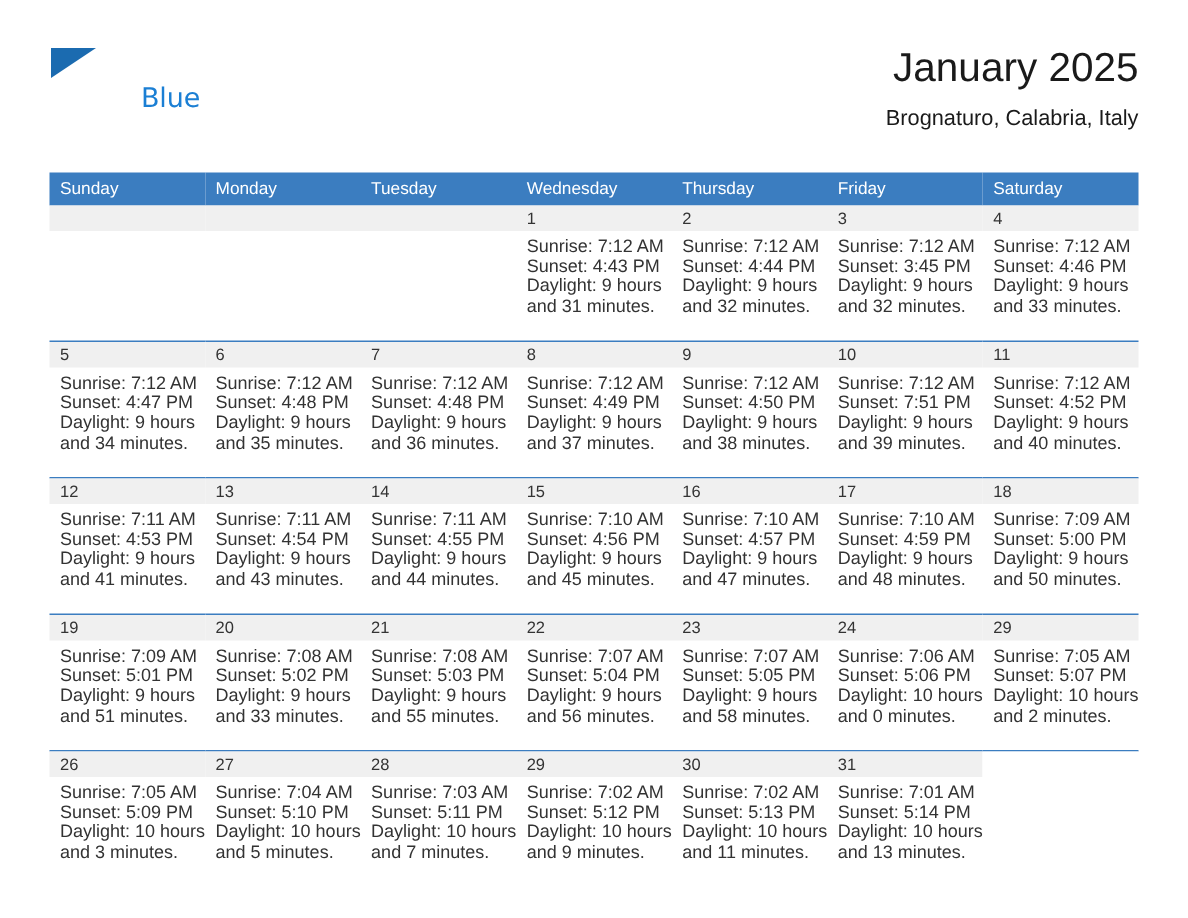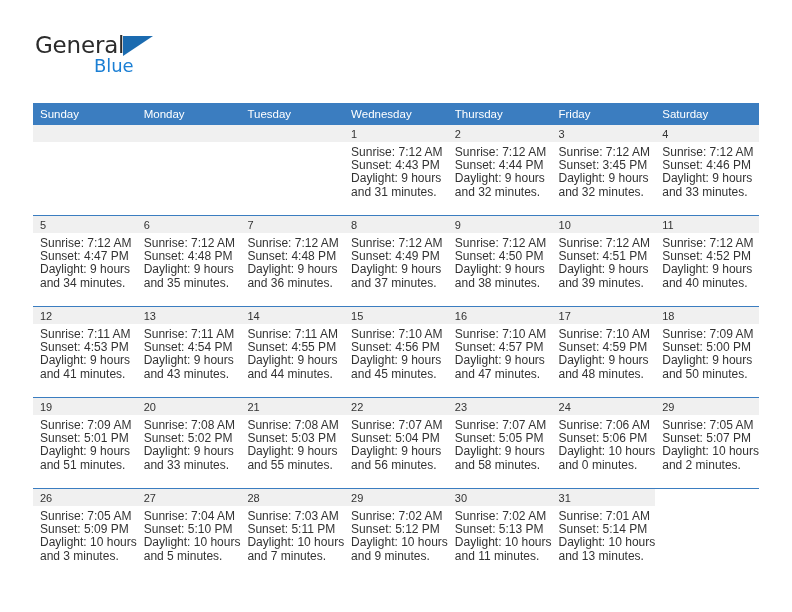--- a/index.html
+++ b/index.html
@@ -84,21 +84,21 @@
     color: #1a1a1a;
     line-height: 22px;
     margin-top: 6px;
     white-space: nowrap;
   }
 
   
   .calendar {
     position: absolute;
     left: 33px;
-    top: 103px;
+    top: 115px;
     width: 726px;
     border-collapse: collapse;
     table-layout: fixed;
   }
   .calendar th {
     background: #3b7dc0;
     color: #ffffff;
     font-size: 11.5px;
     font-weight: normal;
     text-align: left;
@@ -150,25 +150,29 @@
 </style>
 </head>
 <body>
 
 <div class="page">
 
   <div class="header">
 
     <div class="brand">
       <div class="brand-top">
-        <span class="brand-general">General</span><span class="brand-triangle"></span>
+        <span class="brand-triangle"></span>
       </div>
       <div class="brand-blue">Blue</div>
     </div>
 
+    <div class="title-wrap">
+      <div class="cal-title">January 2025</div>
+      <div class="cal-subtitle">Brognaturo, Calabria, Italy</div>
+    </div>
 
   </div>
 
   <table class="calendar">
     <thead>
       <tr>
         <th>Sunday</th>
         <th>Monday</th>
         <th>Tuesday</th>
         <th>Wednesday</th>
@@ -293,21 +297,21 @@
                 <div>Daylight: 9 hours</div>
                 <div>and 38 minutes.</div>
               </div>
             </div>
           </td>
           <td>
             <div class="cell">
               <div class="daynum-band">10</div>
               <div class="info">
                 <div>Sunrise: 7:12 AM</div>
-                <div>Sunset: 4:51 PM</div>
+                <div>Sunset: 7:51 PM</div>
                 <div>Daylight: 9 hours</div>
                 <div>and 39 minutes.</div>
               </div>
             </div>
           </td>
           <td>
             <div class="cell">
               <div class="daynum-band">11</div>
               <div class="info">
                 <div>Sunrise: 7:12 AM</div>

